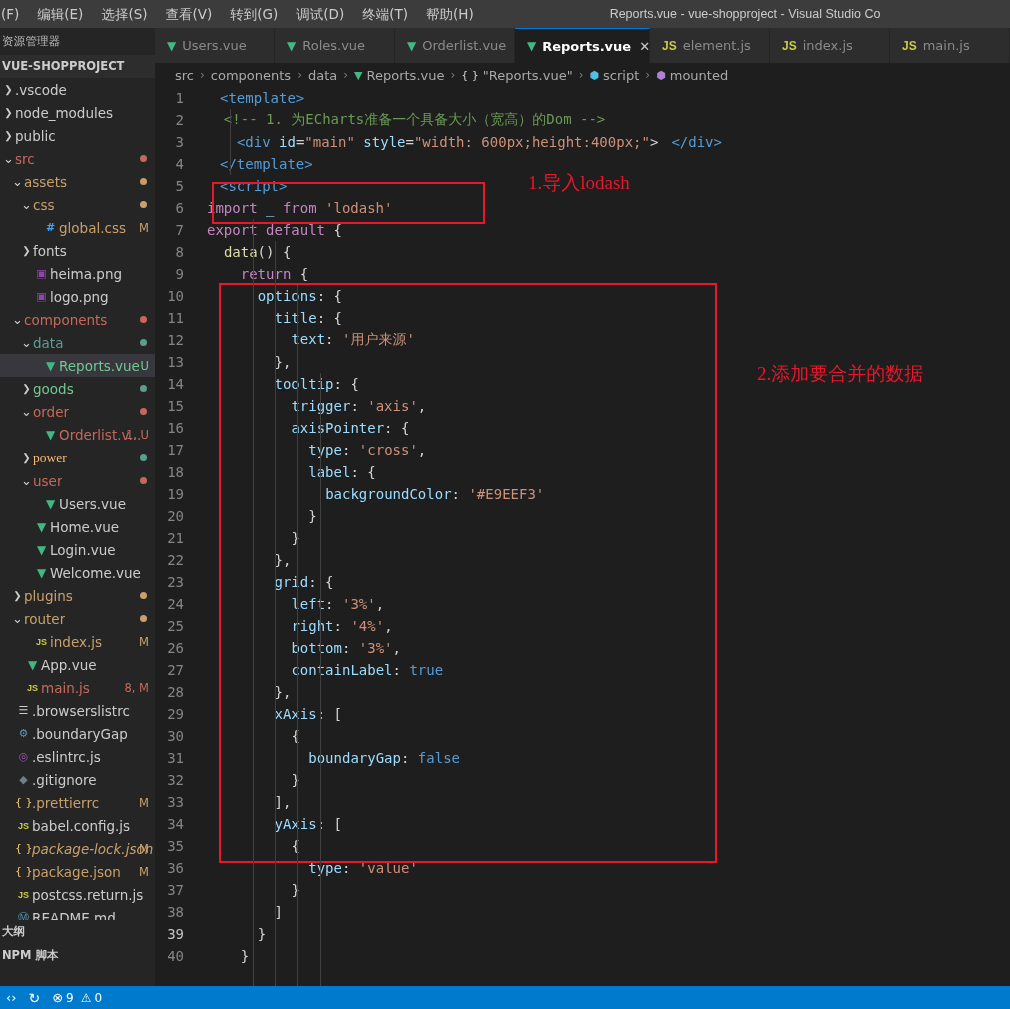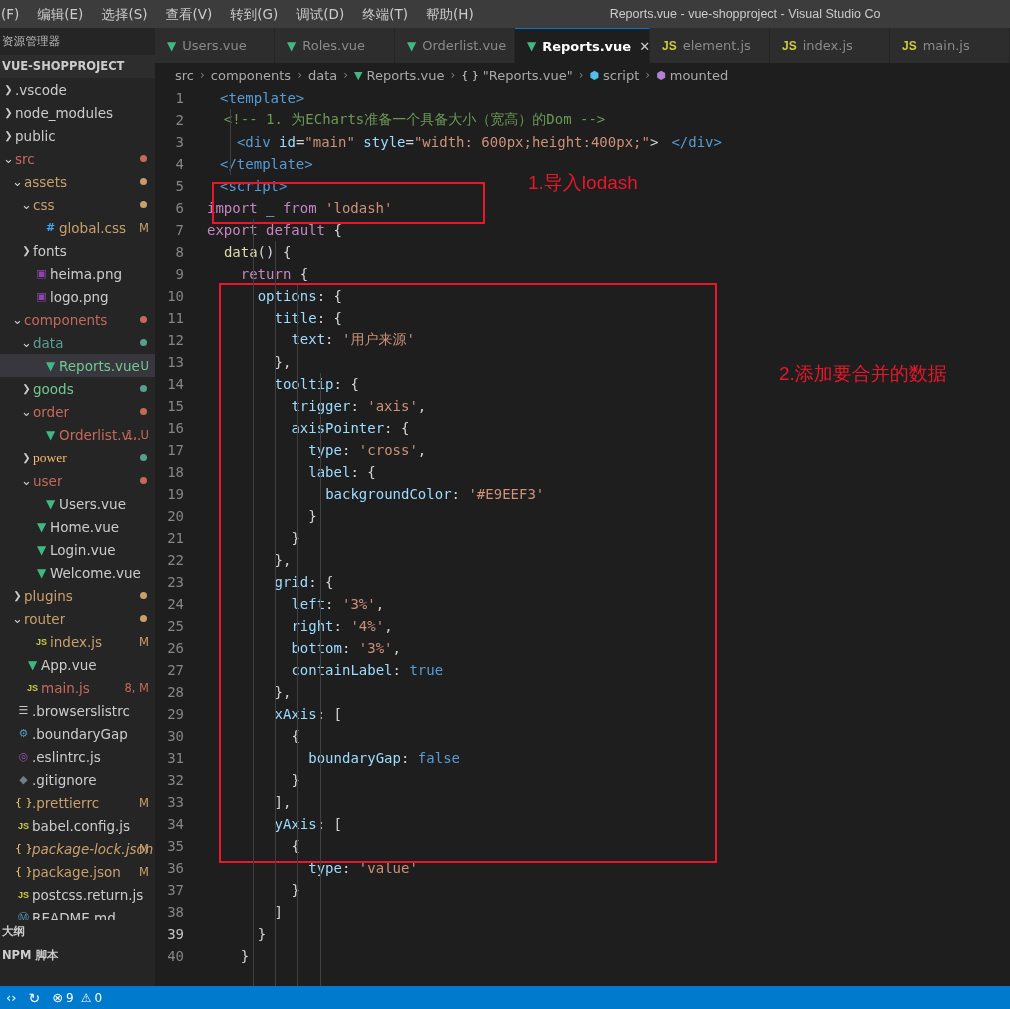--- a/index.html
+++ b/index.html
@@ -225,21 +225,21 @@
   
   .redbox {
     position: absolute;
     border: 2px solid #e8172a;
     pointer-events: none;
   }
   .redtext {
     position: absolute;
     color: #e8172a;
     font-size: 19px;
-    font-family: Liberation Sans, sans-serif;
+    font-family: Liberation Serif, serif;
     white-space: nowrap;
   }
 
   
   .statusbar {
     position: absolute;
     bottom: 0; left: 0;
     width: 1010px; height: 23px;
     background: #007acc;
     display: flex; align-items: center;
@@ -607,21 +607,21 @@
           <div class="code-line"><span class="lnum">37</span><span class="ctext"><span class="t-punc"> </span><span class="t-punc"> </span><span class="t-punc"> </span><span class="t-punc"> </span><span class="t-punc"> </span><span class="t-punc"> </span><span class="t-punc"> </span><span class="t-punc"> </span><span class="t-punc"> </span><span class="t-punc"> </span><span class="t-punc">}</span></span></div>
           <div class="code-line"><span class="lnum">38</span><span class="ctext"><span class="t-punc"> </span><span class="t-punc"> </span><span class="t-punc"> </span><span class="t-punc"> </span><span class="t-punc"> </span><span class="t-punc"> </span><span class="t-punc"> </span><span class="t-punc"> </span><span class="t-punc">]</span></span></div>
           <div class="code-line"><span class="lnum cur">39</span><span class="ctext"><span class="t-punc"> </span><span class="t-punc"> </span><span class="t-punc"> </span><span class="t-punc"> </span><span class="t-punc"> </span><span class="t-punc"> </span><span class="t-punc">}</span></span></div>
           <div class="code-line"><span class="lnum">40</span><span class="ctext"><span class="t-punc"> </span><span class="t-punc"> </span><span class="t-punc"> </span><span class="t-punc"> </span><span class="t-punc">}</span></span></div>
         </div>
 
       <div class="redbox" style="left:57px; top:95px; width:273px; height:42px;"></div>
       <div class="redtext" style="left:373px; top:83px;">1.导入lodash</div>
 
       <div class="redbox" style="left:64px; top:196px; width:498px; height:580px;"></div>
-      <div class="redtext" style="left:602px; top:274px;margin-left:22px;">2.添加要合并的数据</div>
+      <div class="redtext" style="left:602px; top:274px;">2.添加要合并的数据</div>
     <div class="indent-guide" style="left: 75px; top: 22px; height: 66px;"></div>
         <div class="indent-guide" style="left: 98px; top: 132px; height: 814px;"></div>
         <div class="indent-guide" style="left: 120px; top: 154px; height: 792px;"></div>
         <div class="indent-guide" style="left: 142px; top: 198px; height: 748px;"></div>
         <div class="indent-guide" style="left: 165px; top: 286px; height: 616px;"></div>
       </div>
   </div>
 
   <div class="statusbar">
     <div class="sb-item">

